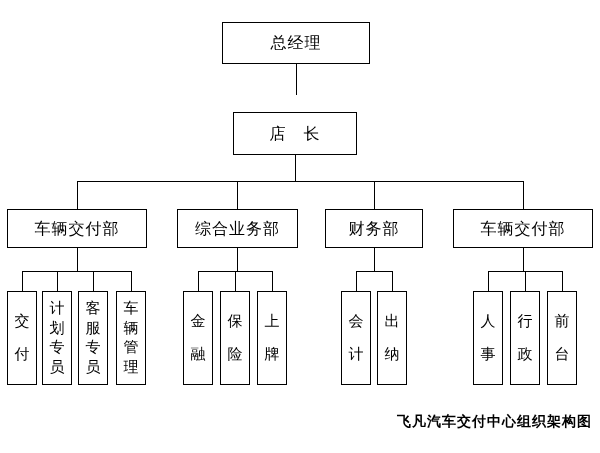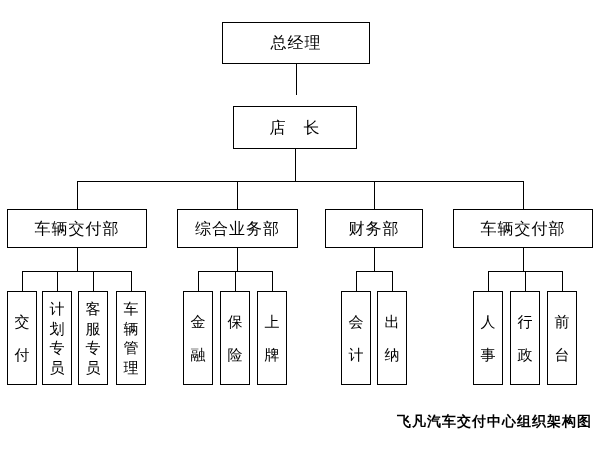--- a/index.html
+++ b/index.html
@@ -14,20 +14,21 @@
     width: 600px; height: 453px;
     background: var(--background);
     font-family: "Liberation Sans", "DejaVu Sans", sans-serif;
     color: var(--text);
     overflow: hidden;
   }
   .stage {
     position: relative;
     width: 600px; height: 453px;
     background: var(--background);
+    font-family: Liberation Serif, serif;
   }
   .connectors {
     position: absolute;
     left: 0; top: 0;
     width: 600px; height: 453px;
     pointer-events: none;
   }
   .box {
     position: absolute;
     border: 1px solid var(--box-border);
@@ -36,21 +37,21 @@
     align-items: center;
     justify-content: center;
     font-size: 16px;
     line-height: 1;
     white-space: nowrap;
     letter-spacing: 1px;
   }
   
   .box.l1 { left: 222px; top: 22px;  width: 148px; height: 42px; }
   
-  .box.l2 { left: 233px; top: 106px;  width: 124px; height: 43px; }
+  .box.l2 { left: 233px; top: 112px;  width: 124px; height: 43px; }
   
   .box.dept { top: 209px; height: 39px; }
   .box.d0 { left: 7px;   width: 140px; }
   .box.d1 { left: 177px; width: 121px; }
   .box.d2 { left: 325px; width: 98px;  }
   .box.d3 { left: 453px; width: 140px; }
   
   .box.vbox {
     top: 291px; height: 94px; width: 30px;
     flex-direction: column;

